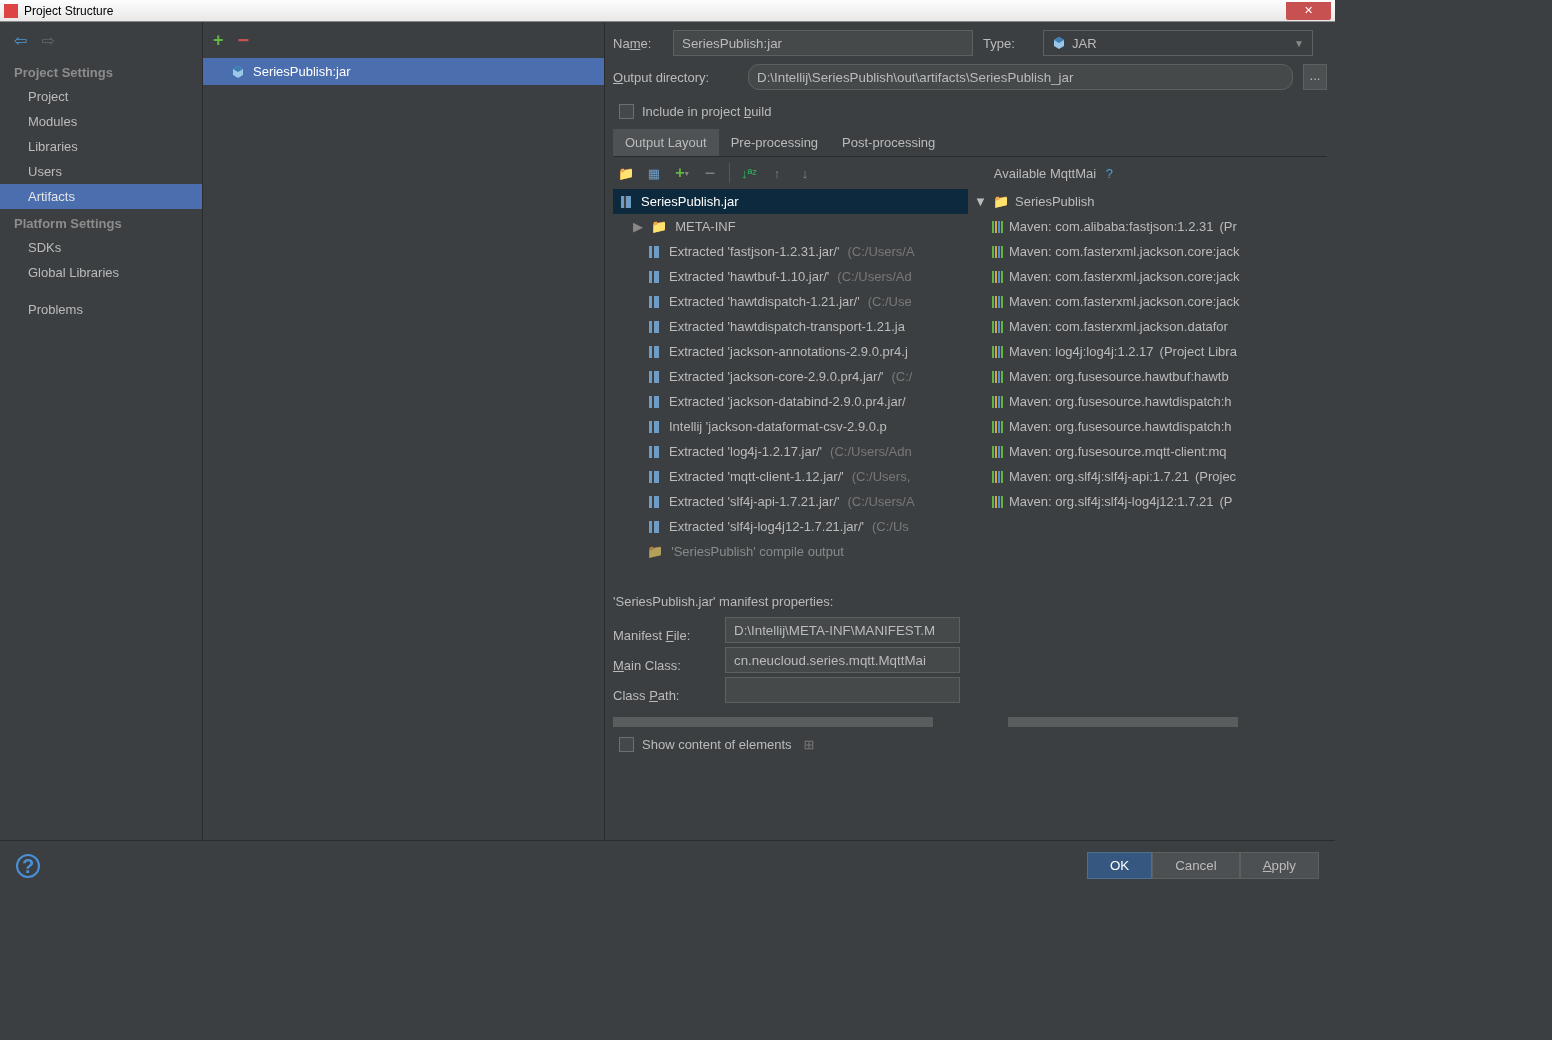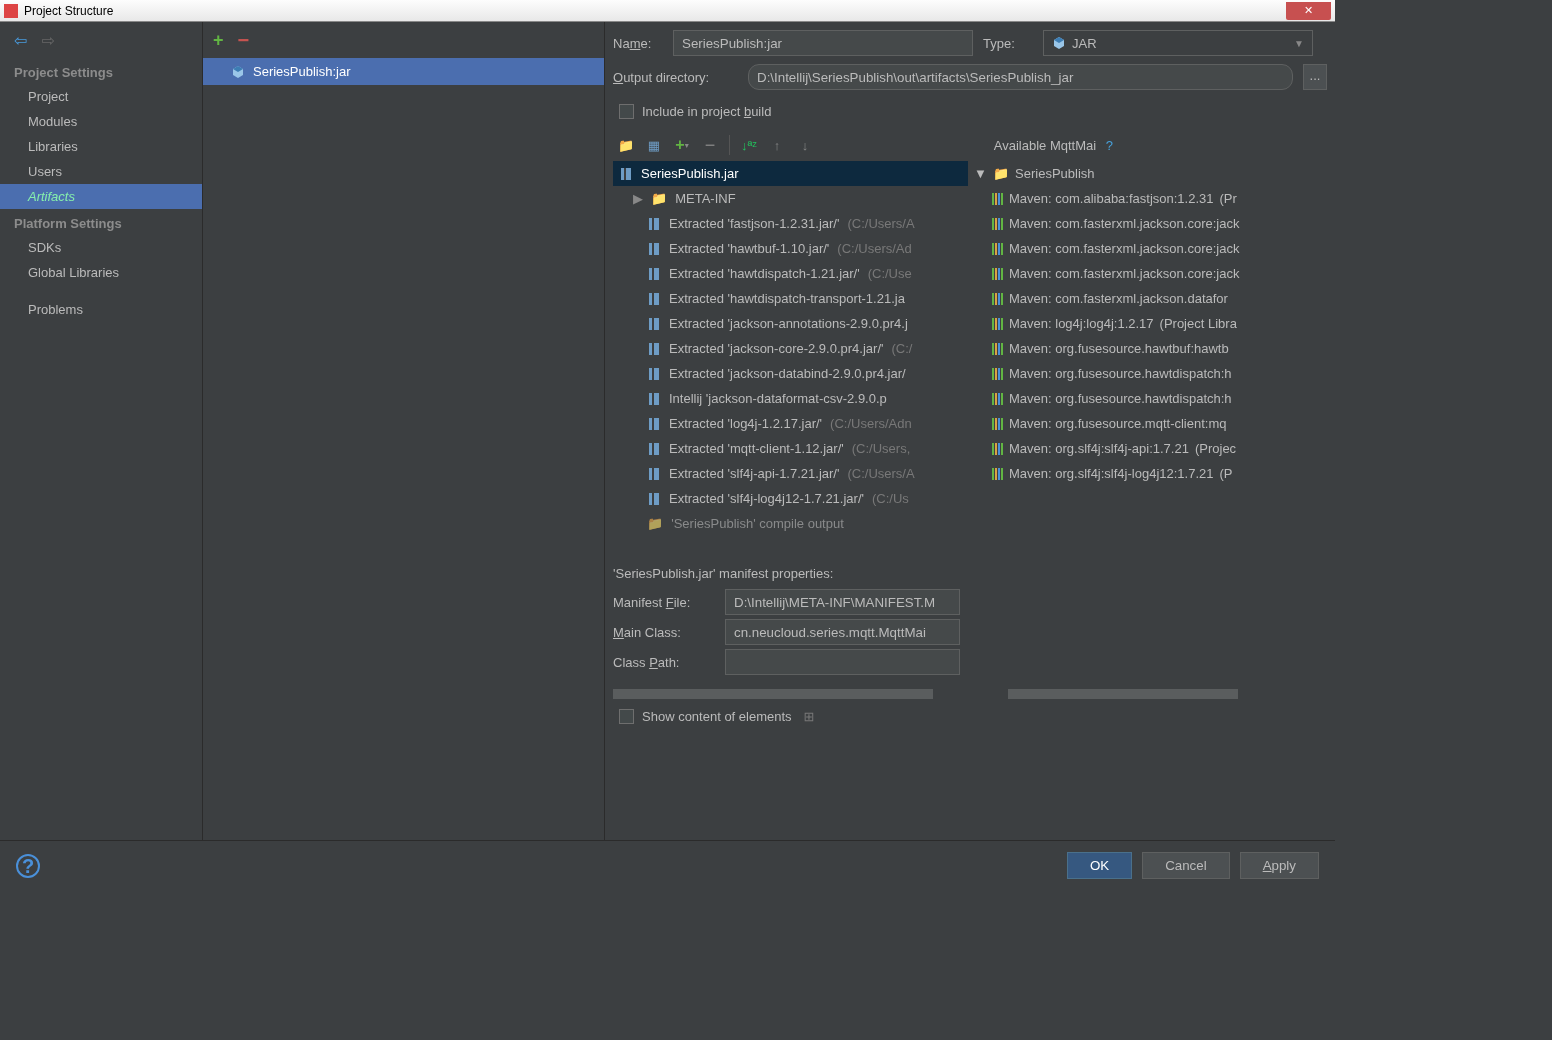--- a/index.html
+++ b/index.html
@@ -12,21 +12,21 @@
 
 .window-body { display: flex; height: 818px; background: #3c3f41; }
 
 .left-panel { width: 203px; background: #3c3f41; border-right: 1px solid #2b2b2b; display: flex; flex-direction: column; }
 .nav-arrows { height: 36px; display: flex; align-items: center; padding: 0 14px; gap: 14px; }
 .arrow { color: #499cde; font-size: 16px; }
 .arrow.disabled { color: #666; }
 
 .section-header { color: #8c8c8c; font-weight: bold; padding: 7px 14px 4px; font-size: 13px; }
 .nav-item { padding: 5px 14px 5px 28px; cursor: pointer; color: #bbb; }
-.nav-item.selected { background: #4b6eaf; color: #86efac; font-style: italic; }
+.nav-item.selected { background: #4b6eaf; color: #e5e5e5; }
 
 .middle-panel { width: 402px; background: #3c3f41; border-right: 1px solid #2b2b2b; }
 .middle-toolbar { height: 36px; display: flex; align-items: center; padding: 0 10px; gap: 14px; }
 .plus-icon { color: #62b543; font-size: 18px; font-weight: bold; }
 .minus-icon { color: #c75450; font-size: 20px; font-weight: bold; }
 .artifact-item { background: #4b6eaf; color: #fff; padding: 6px 10px 6px 28px; display: flex; align-items: center; gap: 8px; }
 .module-icon { width: 14px; height: 14px; display: inline-block; }
 .module-icon svg { width: 14px; height: 14px; }
 
 .right-panel { flex: 1; background: #3c3f41; padding: 8px 8px 0 8px; overflow: hidden; }
@@ -65,30 +65,30 @@
 .jar-icon { width: 14px; height: 14px; display: inline-block; }
 .jar-icon svg { width: 14px; height: 14px; }
 
 .avail-root { padding: 5px 6px; display: flex; align-items: center; gap: 6px; }
 .avail-row { padding: 5px 6px 5px 24px; display: flex; align-items: center; gap: 6px; white-space: nowrap; overflow: hidden; }
 .lib-icon { display: inline-flex; gap: 1px; }
 .lib-bar { width: 2px; height: 12px; }
 
 .manifest-section { padding: 6px 0; }
 .manifest-section .lbl { color: #bbb; padding: 4px 0; }
-.manifest-row { display: flex; align-items: center; margin: 4px 0; gap: 12px; }
+.manifest-row { display: flex; align-items: flex-end; margin: 4px 0; gap: 12px; }
 .manifest-row .lbl2 { width: 100px; }
 .manifest-input { background: #45494a; border: 1px solid #5e6060; color: #bbb; padding: 4px 8px; height: 26px; width: 235px; }
 
 .hscroll { height: 10px; background: #3c3f41; display: flex; }
 .hscroll .thumb { background: #5a5d5e; height: 10px; }
 
 .footer { height: 50px; border-top: 1px solid #2b2b2b; display: flex; align-items: center; padding: 0 16px; }
 .help-icon { color: #4a90d9; font-size: 20px; font-weight: bold; border: 2px solid #4a90d9; border-radius: 50%; width: 24px; height: 24px; text-align: center; line-height: 20px; }
-.footer-buttons { margin-left: auto; display: flex; gap: 10px; }
+.footer-buttons { margin-left: auto; display: flex; }
 .btn { padding: 5px 22px; background: #4c5052; border: 1px solid #5e6060; color: #bbb; cursor: pointer; }
 .btn.primary { background: #365880; border-color: #4a708b; color: #fff; }
 </style>
 </head>
 <body>
 
 <div class="titlebar">
   <span class="titlebar-icon"></span>
   <span class="titlebar-text">Project Structure</span>
   <div class="titlebar-close">✕</div>
@@ -146,20 +146,25 @@
     <div class="form-row">
       <span class="form-label" style="min-width:125px"><u>O</u>utput directory:</span>
       <input class="text-input wide" value="D:\Intellij\SeriesPublish\out\artifacts\SeriesPublish_jar" style="">
       <div class="browse-btn">...</div>
     </div>
     <div class="checkbox-row">
       <div class="checkbox"></div>
       <span>Include in project <u>b</u>uild</span>
     </div>
 
+    <div class="tabs">
+      <div class="tab active">Output Layout</div>
+      <div class="tab">Pre-processing</div>
+      <div class="tab">Post-processing</div>
+    </div>
 
     <div class="layout-toolbar">
       <span class="tb-icon" style="color:#c97f3a">📁</span>
       <span class="tb-icon" style="color:#6e9cc5">▦</span>
       <span class="tb-icon">
           <span style="color:#62b543;font-weight:bold;font-size:16px">+</span>
           <span style="font-size:8px;color:#888">▾</span>
         </span>
       <span class="tb-icon" style="color:#888;font-size:18px">−</span>
       <span class="tb-sep"></span>

